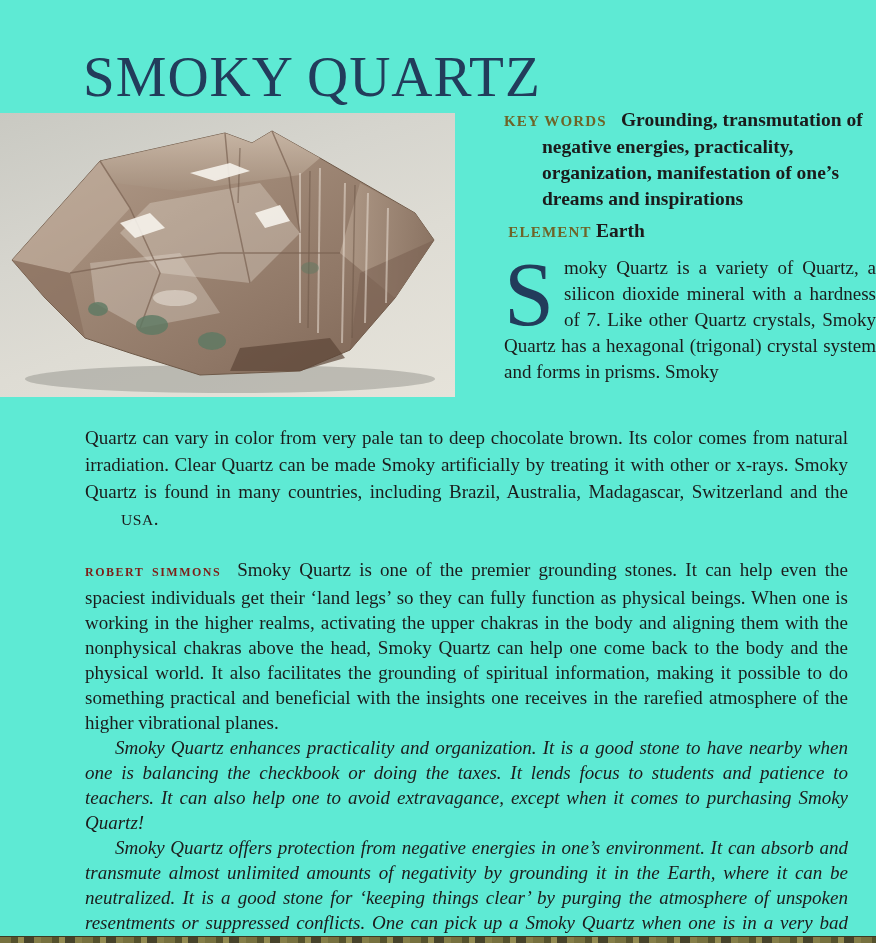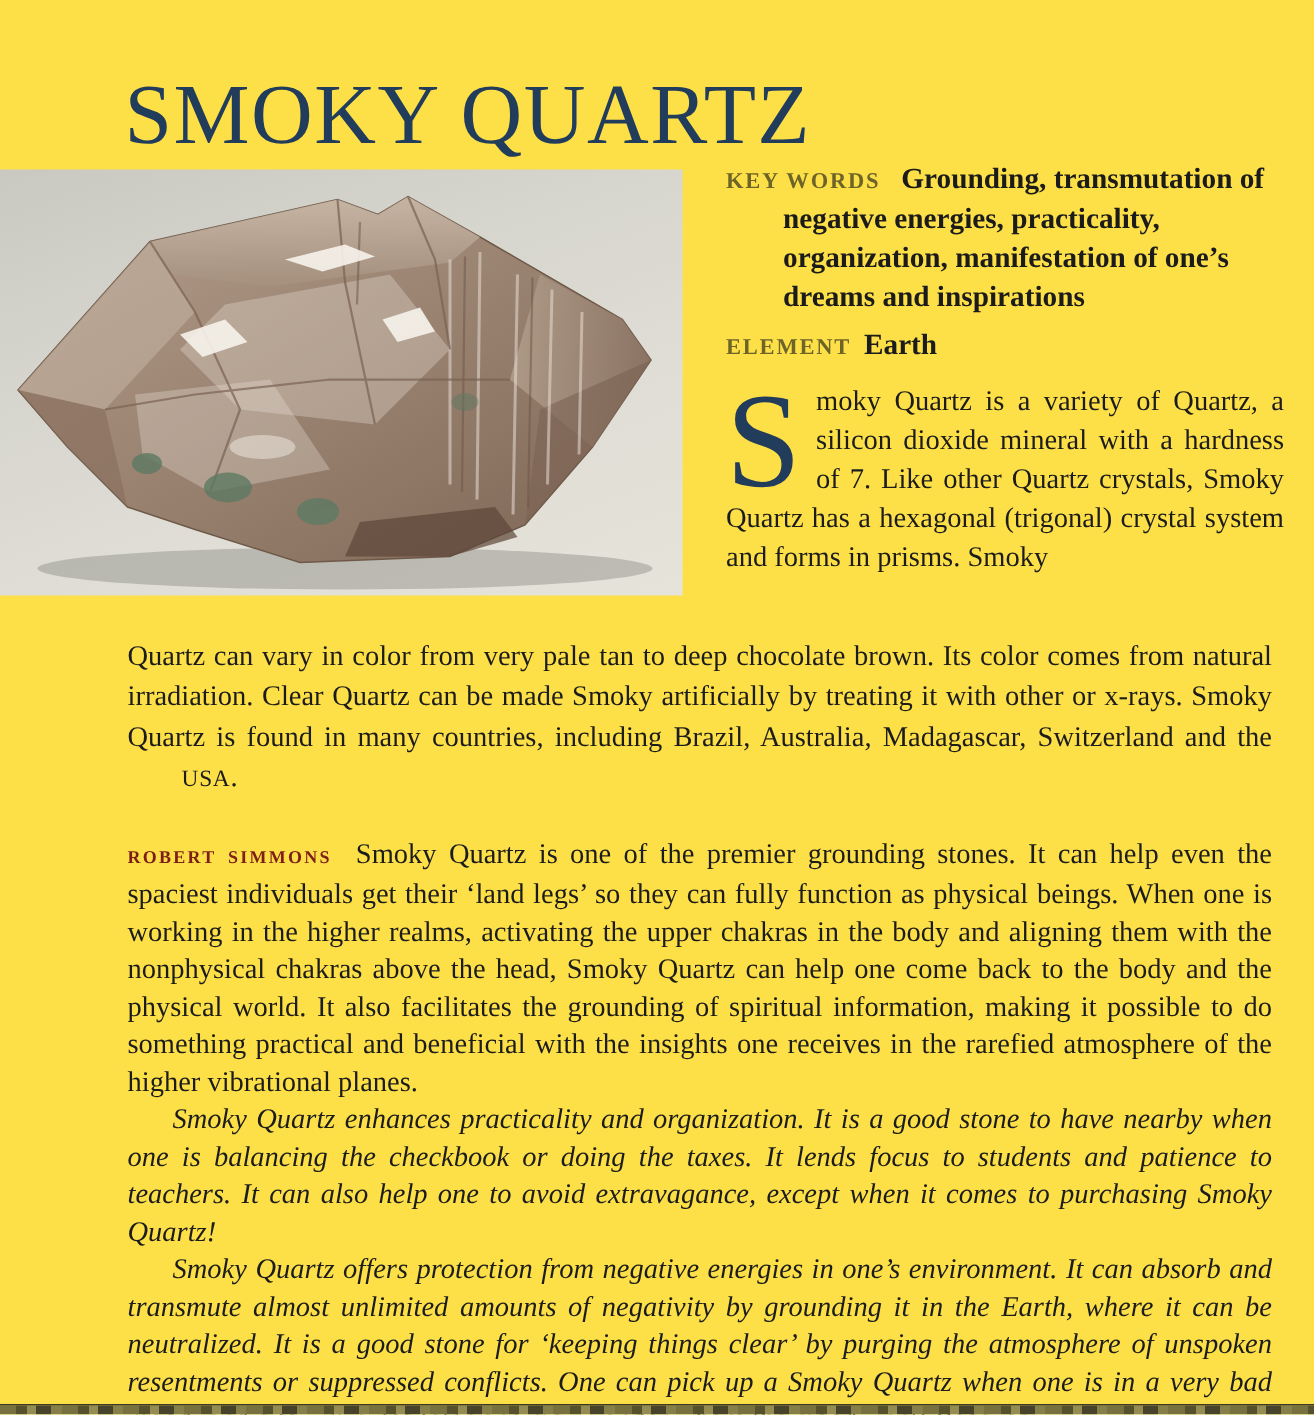--- a/index.html
+++ b/index.html
@@ -9,21 +9,21 @@
     width: 876px;
     height: 943px;
     overflow: hidden;
     font-family: "Liberation Serif", serif;
     color: #1c1c1c;
   }
   .page {
     position: relative;
     width: 876px;
     height: 943px;
-    background: #fde047;
+    background: #5eead4;
   }
   .title {
     position: absolute;
     left: 83px;
     top: 8px;
     font-size: 57px;
     line-height: 62px;
     font-weight: 400;
     letter-spacing: 1px;
     color: #223c5b;
@@ -36,21 +36,21 @@
     top: 113px;
     width: 455px;
     height: 284px;
     background: linear-gradient(160deg, #c9c9c2 0%, #d6d5ce 35%, #dedcd4 60%, #e6e3da 100%);
     overflow: hidden;
   }
   .photo svg { display: block; }
   
   .right-col {
     position: absolute;
-    left: 484px;
+    left: 504px;
     top: 107px;
     width: 372px;
   }
   .kv-block {
     padding-left: 38px;
     text-indent: -38px;
     font-size: 19.5px;
     line-height: 26px;
     font-weight: 700;
     color: #1b1b1b;
@@ -66,20 +66,21 @@
     margin-top: 6px;
     font-size: 19.5px;
     line-height: 26px;
     font-weight: 700;
   }
   .attr-row .label {
     display: inline-block;
     width: 92px;
     margin-right: 0;
     text-indent: 0;
+    text-align: center;
   }
   .intro-right {
     margin-top: 10px;
     font-size: 19px;
     line-height: 26px;
     text-align: justify;
   }
   .dropcap {
     float: left;
     font-size: 90px;

